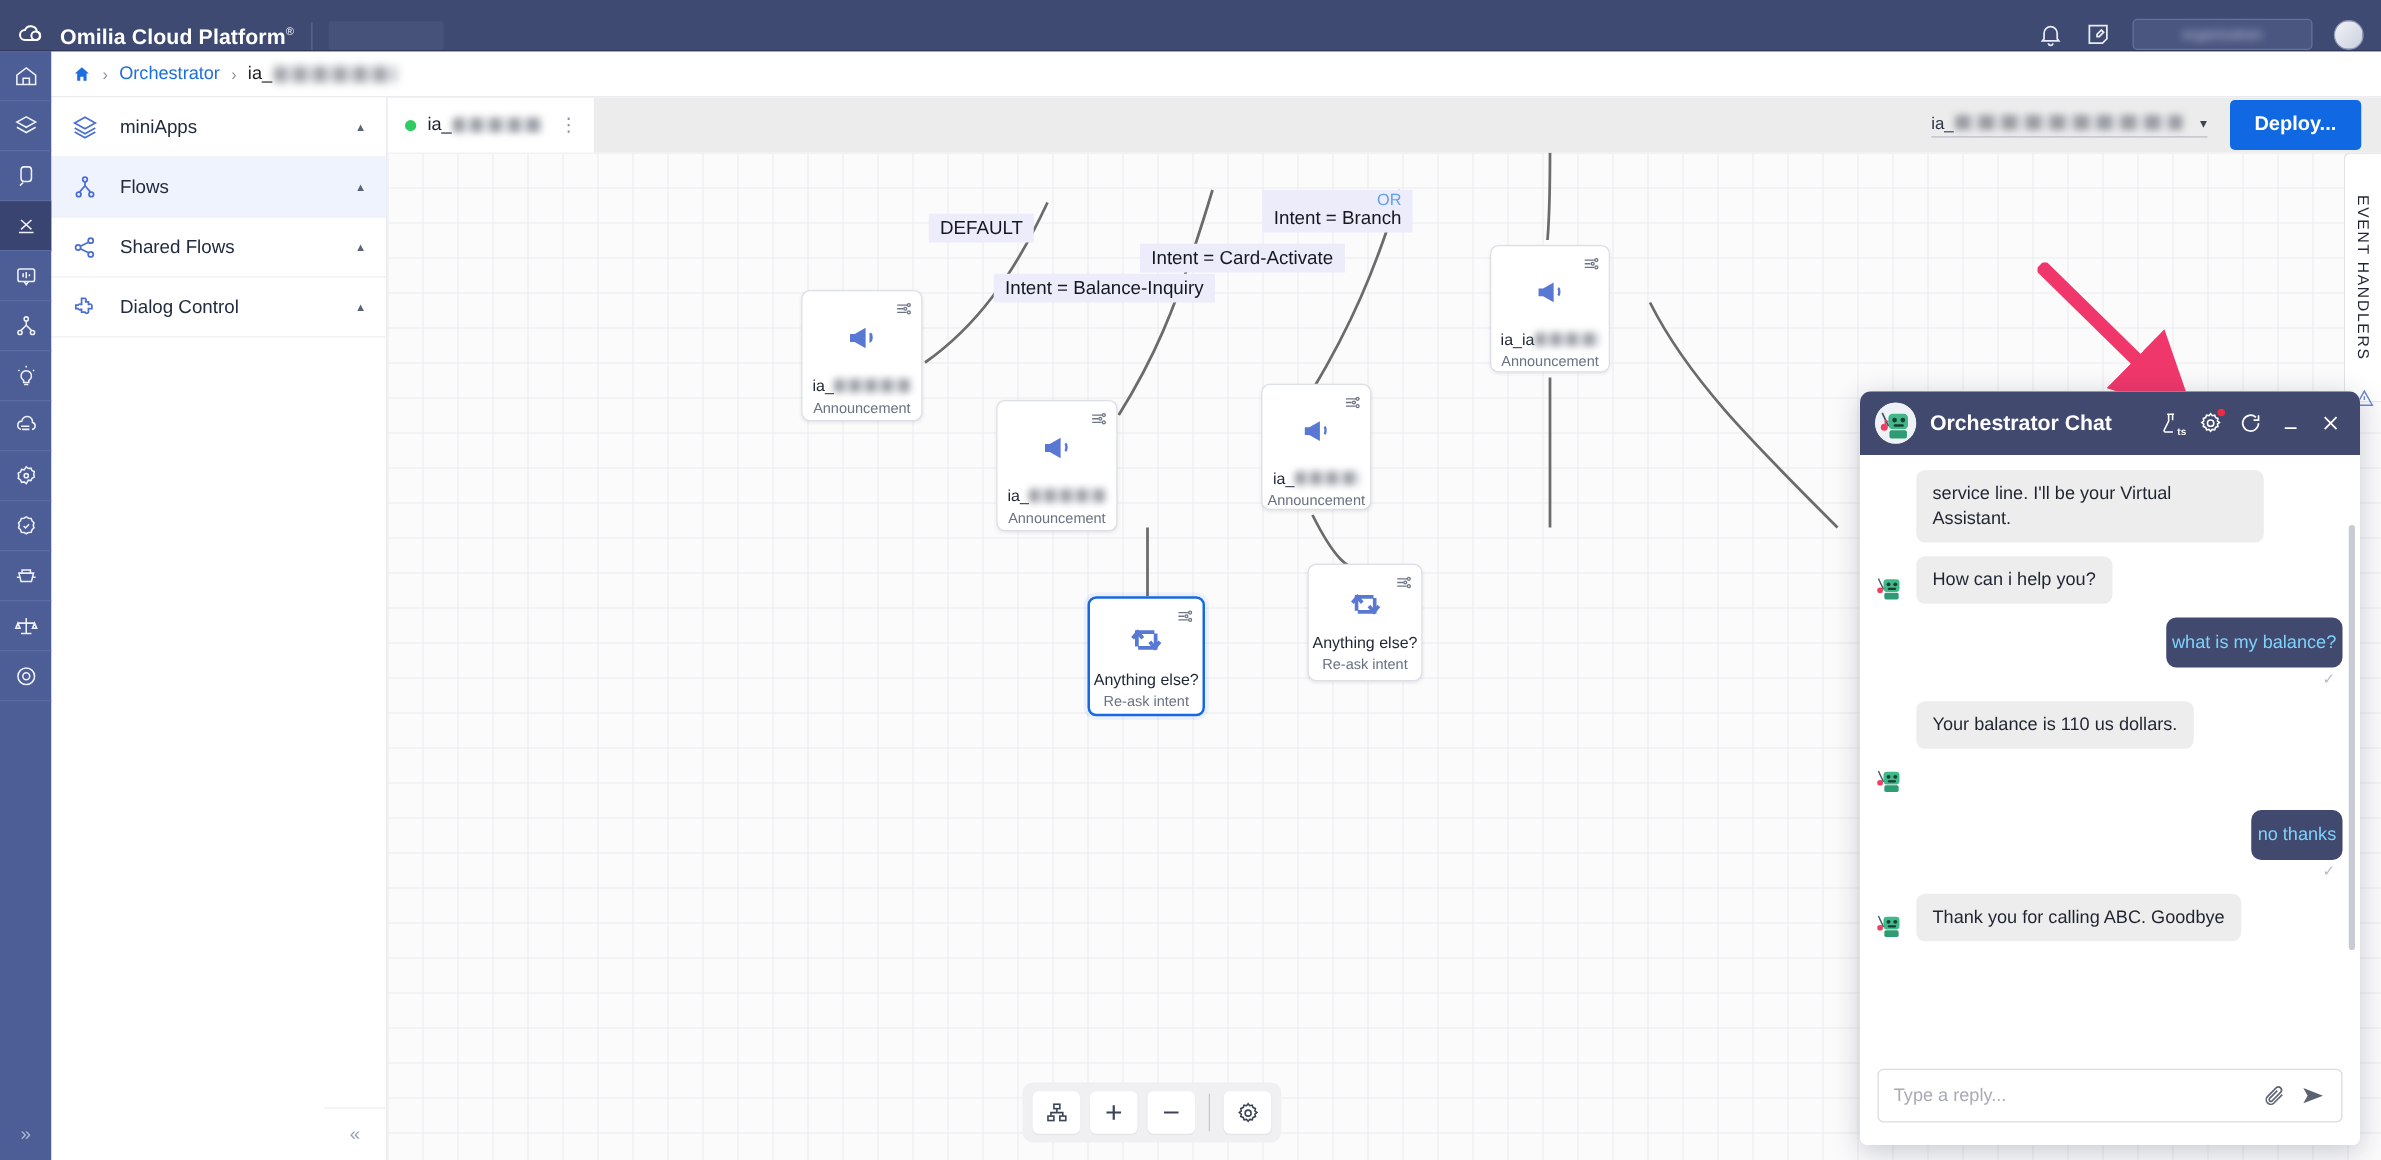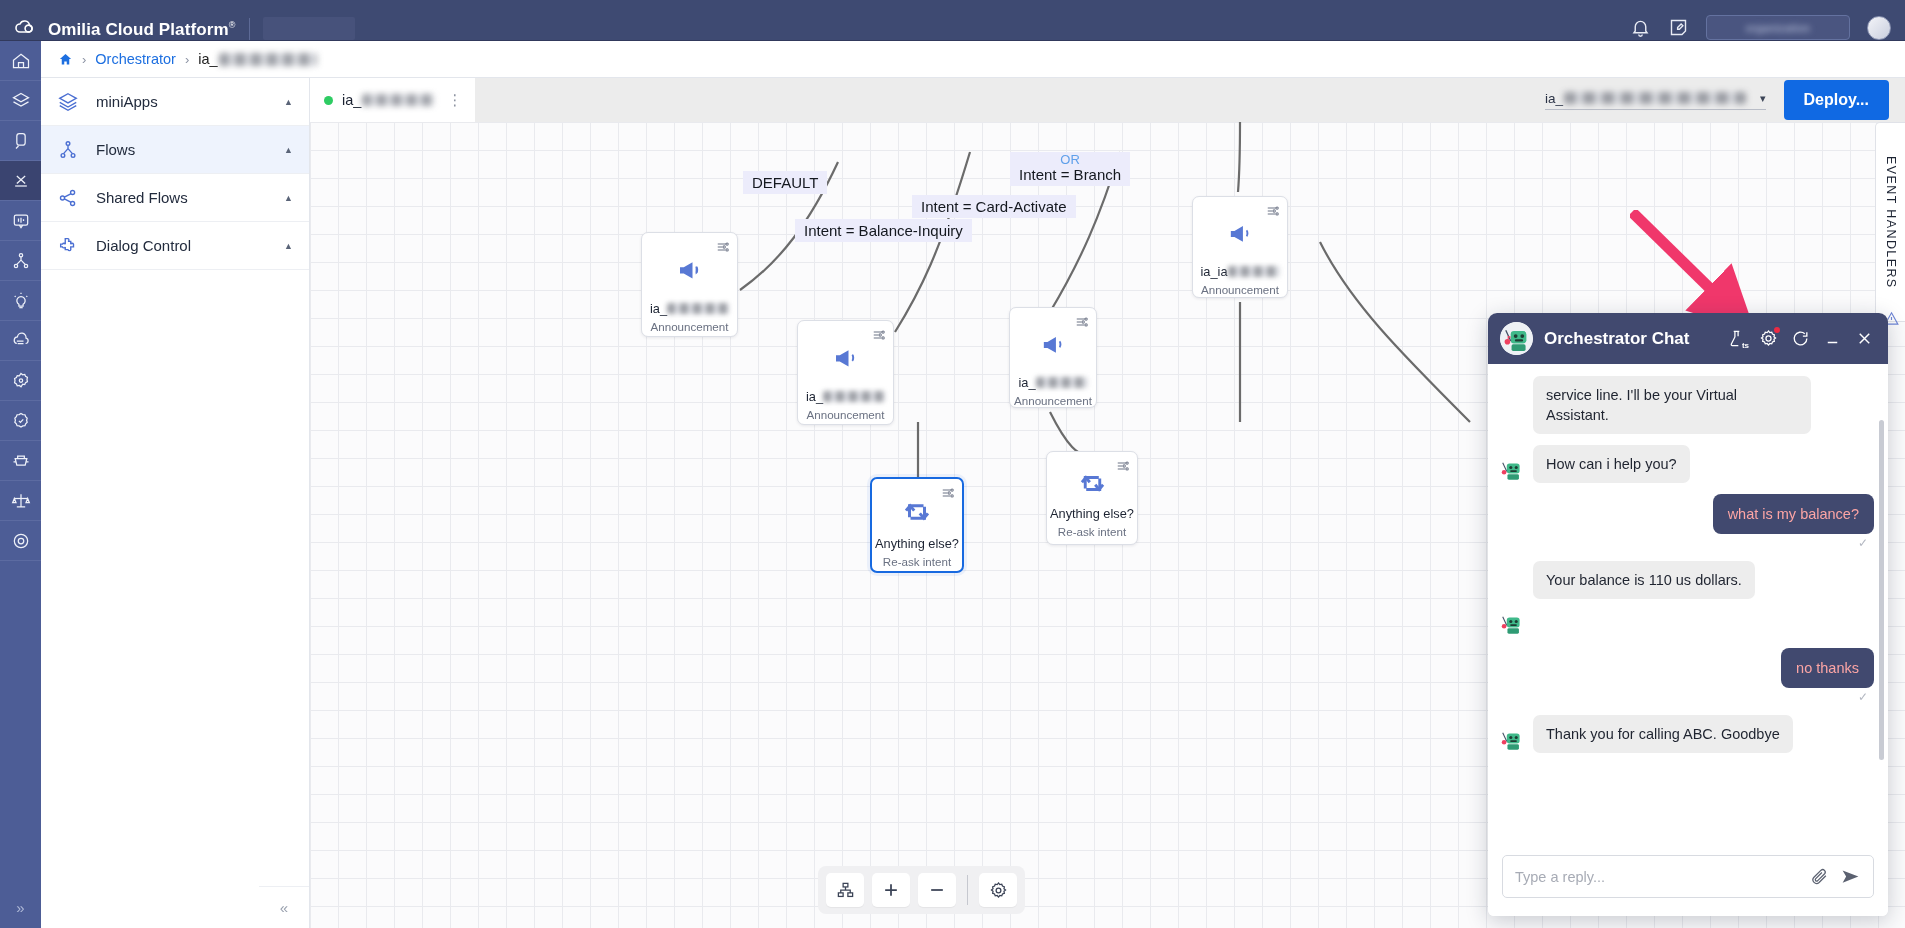--- a/index.html
+++ b/index.html
@@ -167,21 +167,21 @@
     display: inline-block; height: 11px;
     background: repeating-linear-gradient(90deg,#8c8f97 0 8px,#d8dae0 8px 13px);
     filter: blur(2.8px); opacity: .85; border-radius: 2px;
   }
   .node-title.center { justify-content: center; }
   .edge-label {
     position: absolute; background: #ececfb; color: #14181f;
     font-size: 15px; padding: 3px 9px; white-space: nowrap;
   }
   .edge-label .orword {
-    display: block; text-align: center; color: #5fa0ea; font-size: 13px; line-height: 13px;
+    display: block; text-align: right; color: #5fa0ea; font-size: 13px; line-height: 13px;
   }
 
   .ctrlbar {
     position: absolute; left: 508px; bottom: 14px; height: 48px;
     background: #f0f0f2; border-radius: 8px; display: flex; align-items: center;
     padding: 0 8px; gap: 8px; z-index: 12;
   }
   .ctrlbtn {
     width: 38px; height: 34px; background: #fff; border-radius: 5px;
     display: flex; align-items: center; justify-content: center;
@@ -238,22 +238,22 @@
   .m-avatar {
     width: 27px; height: 27px; border-radius: 50%; flex: 0 0 27px; overflow: hidden;
     margin-right: 8px; background: #fff;
   }
   .m-avatar.blank { visibility: hidden; }
   .bubble-in {
     background: #ededed; color: #1f2430; font-size: 14.5px; line-height: 20px;
     padding: 9px 13px; border-radius: 7px; max-width: 278px;
   }
   .bubble-out {
-    background: #41496f; color: #fca5a5; font-size: 14.5px; line-height: 20px;
-    padding: 10px 15px; border-radius: 8px; max-width: 250px;
+    background: #41496f; color: #7dd3fc; font-size: 14.5px; line-height: 20px;
+    padding: 10px 5px; border-radius: 8px; max-width: 250px;
   }
   .tick { color: #b4b8c2; font-size: 12px; margin: 2px 6px 0 0; }
   .chat-scroll {
     position: absolute; right: 4px; top: 56px; width: 5px; height: 340px;
     background: #c8cbd3; border-radius: 3px; cursor: pointer;
   }
   .chat-input-wrap { padding: 10px 14px 18px 14px; background: #fff; }
   .chat-input {
     height: 43px; border: 1px solid #d8dbe1; border-radius: 5px;
     display: flex; align-items: center; padding: 0 12px;

